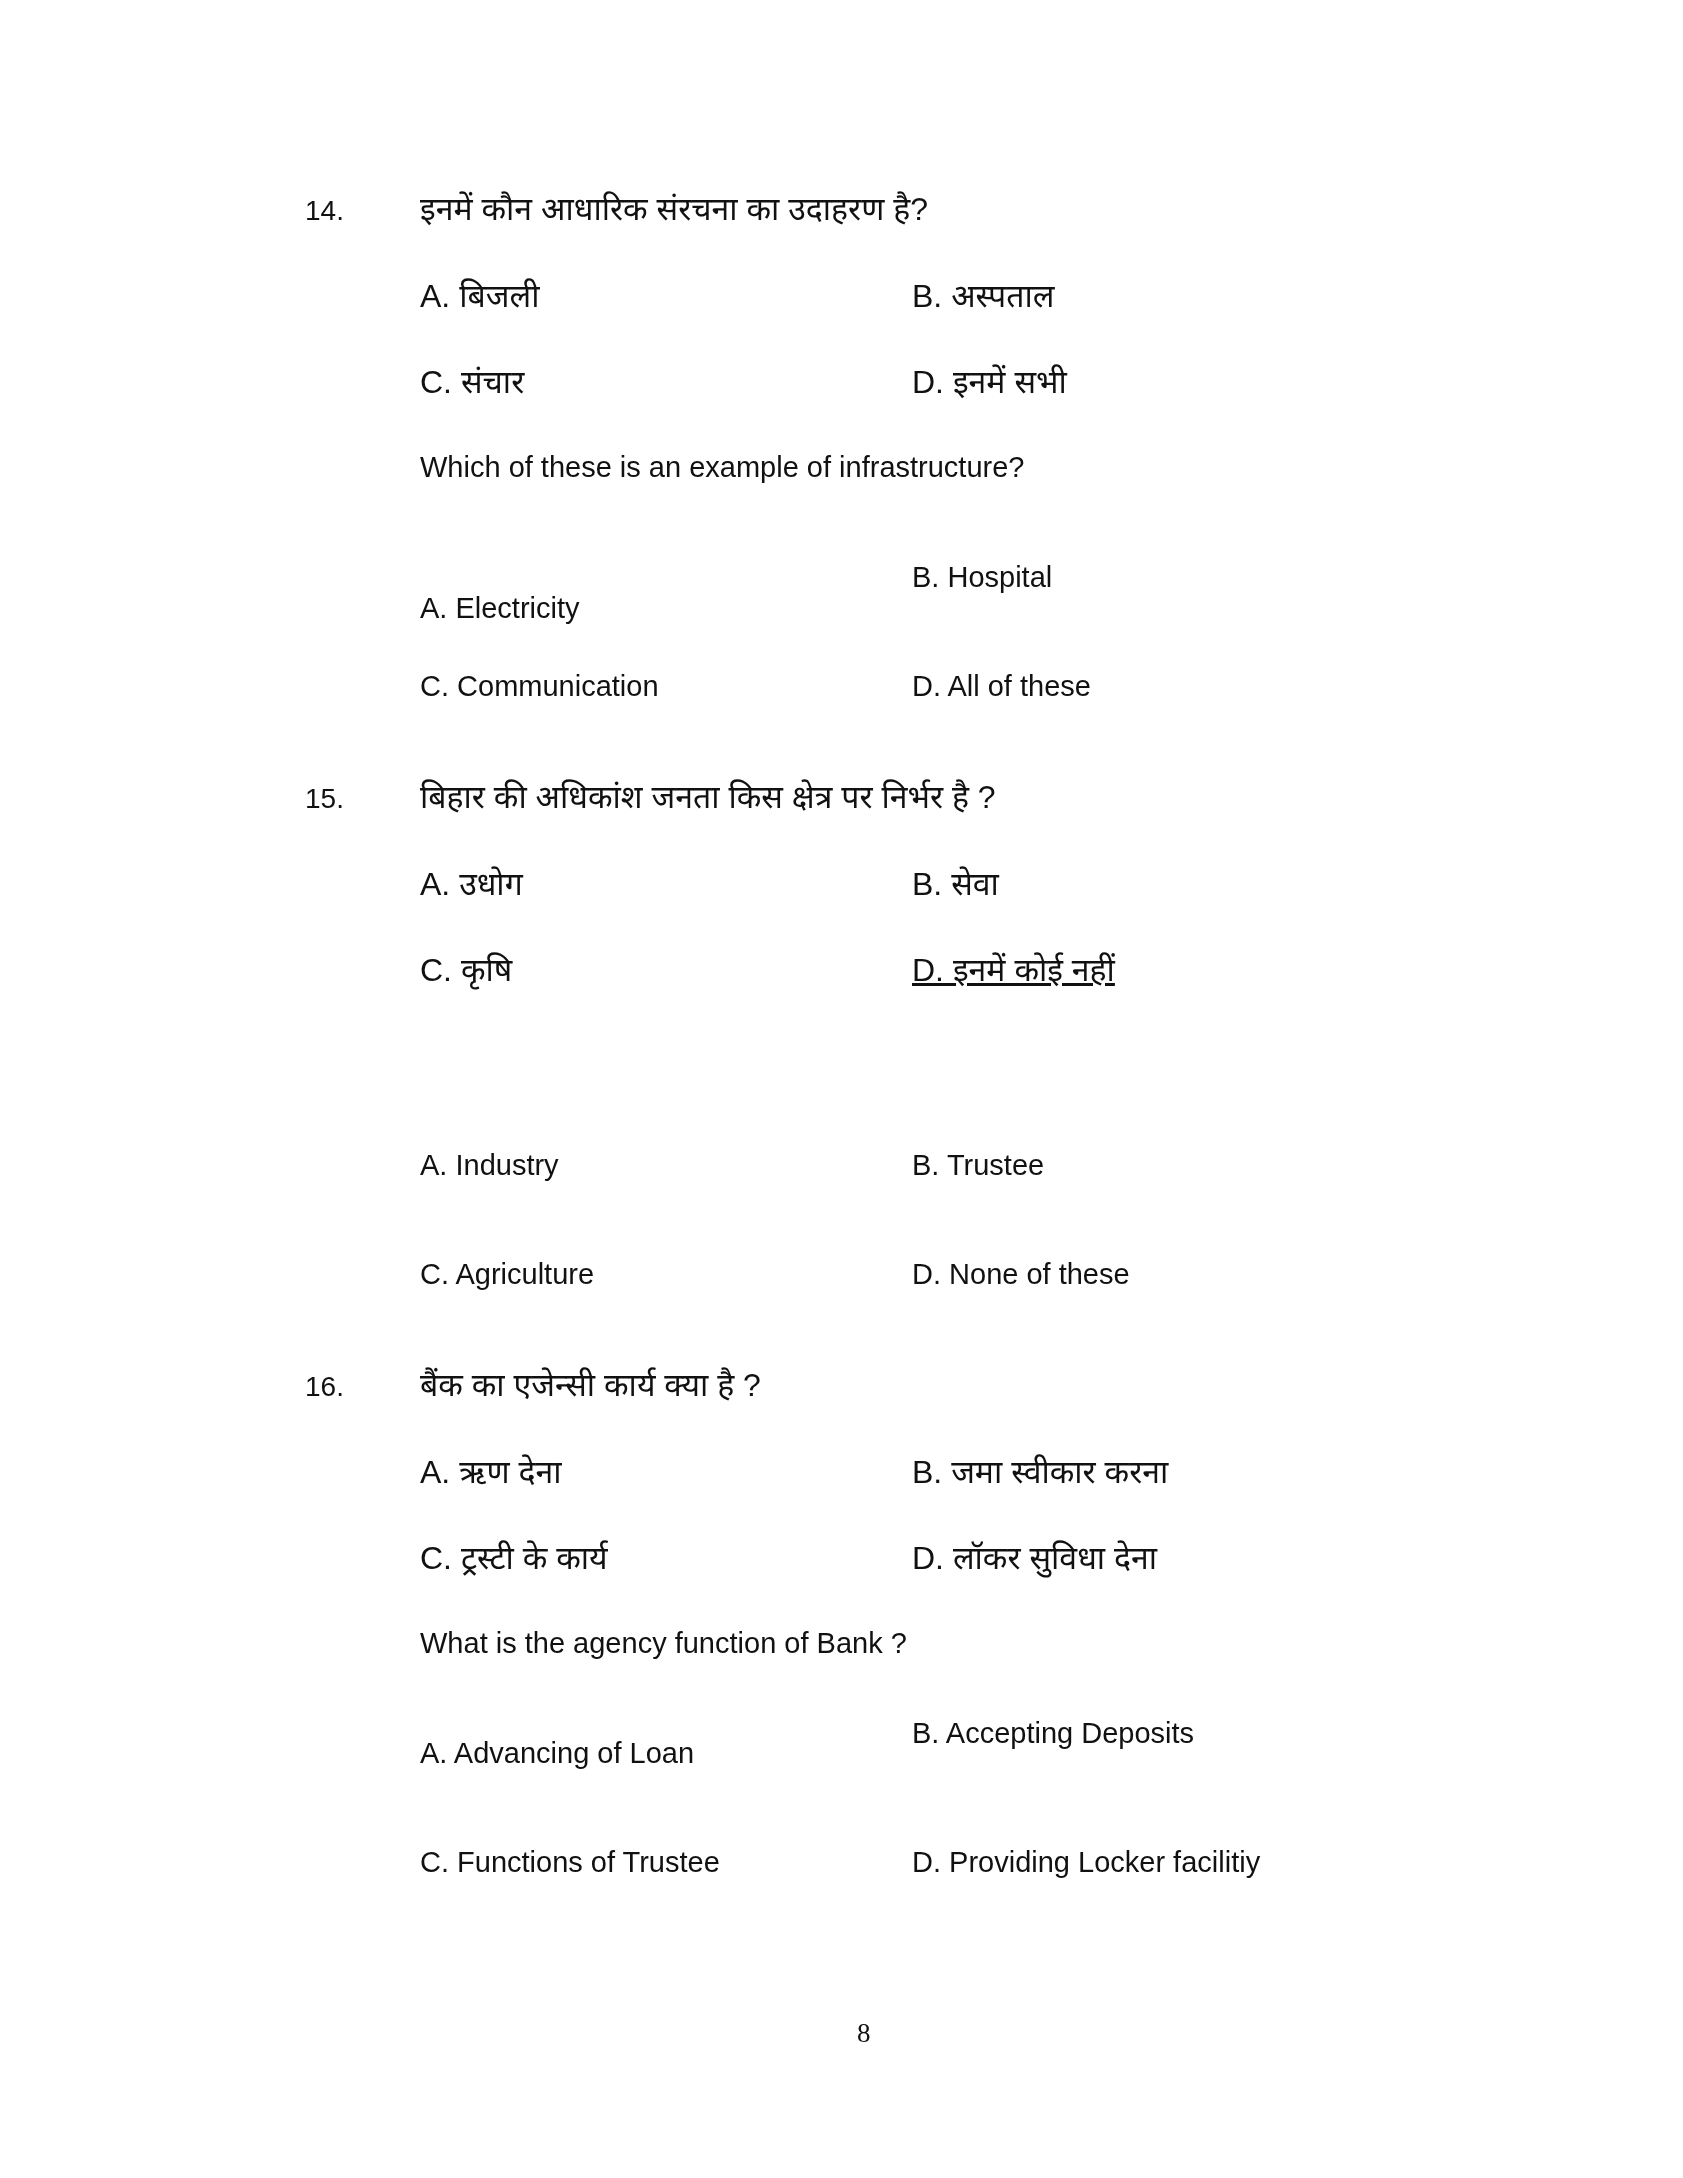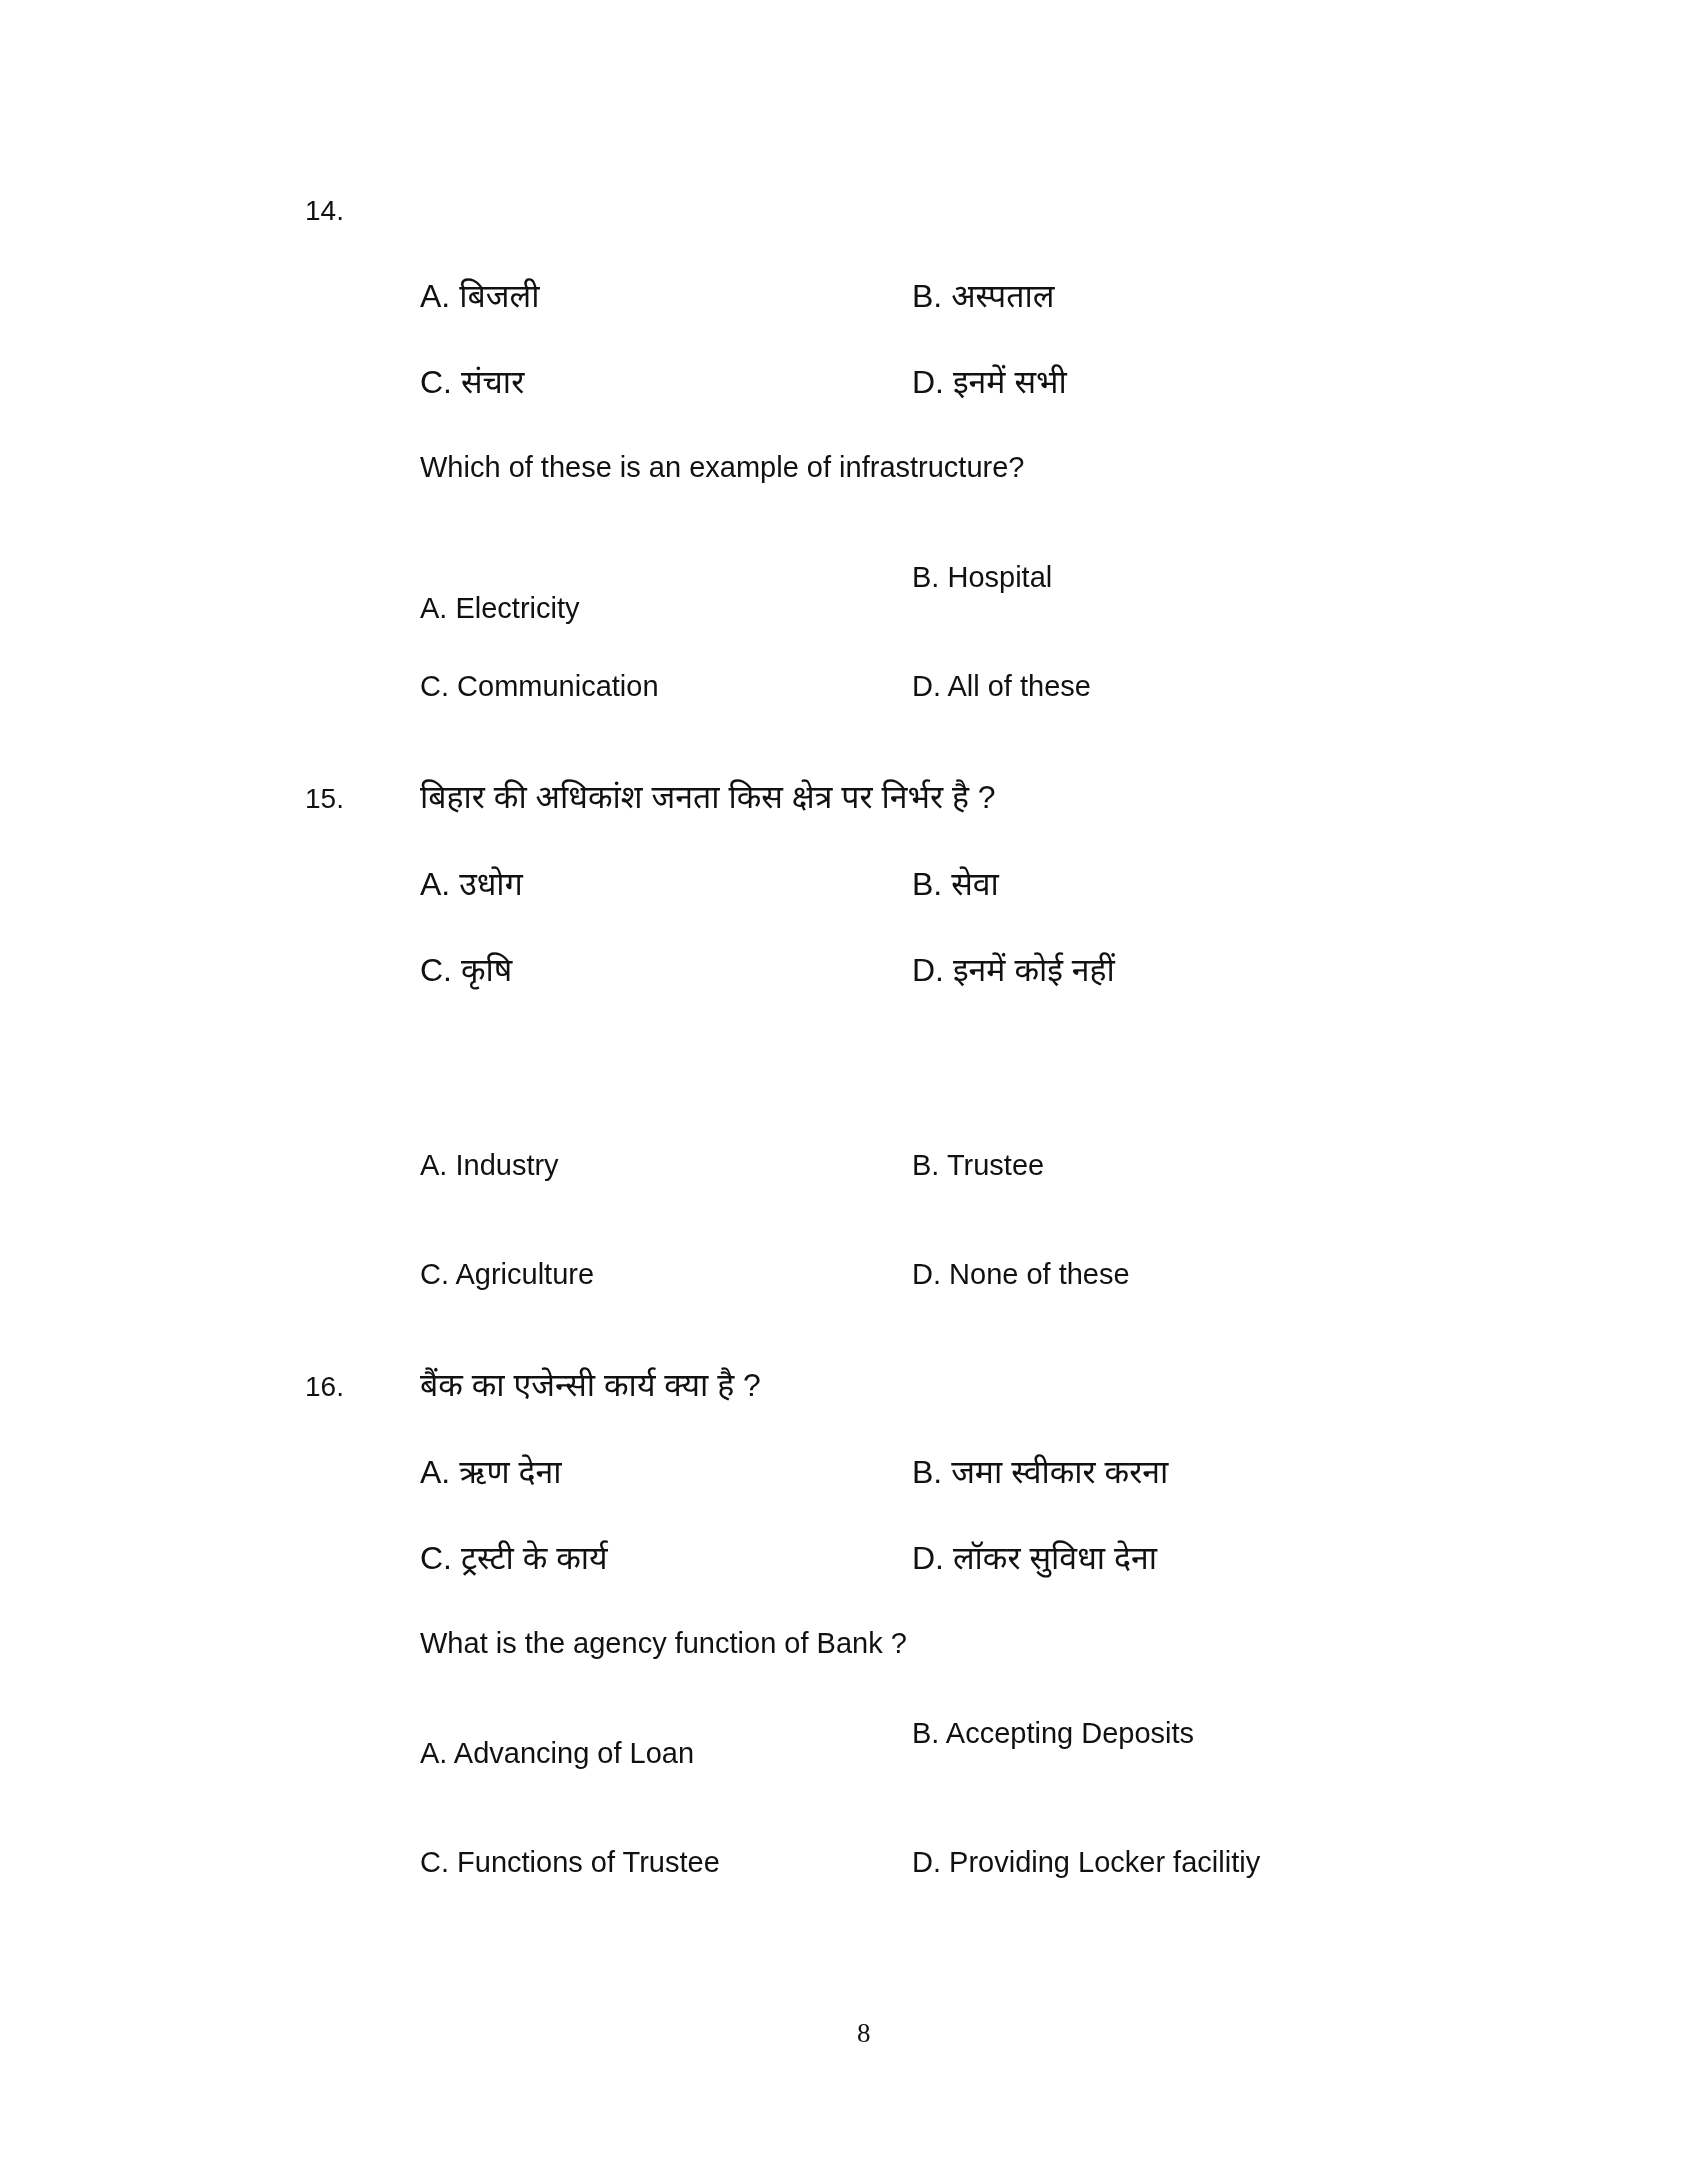--- a/index.html
+++ b/index.html
@@ -15,38 +15,39 @@
   .page-num { position: absolute; left: 857px; top: 2020px; font-family: "Liberation Serif", serif;
               font-size: 27px; line-height: 1; color: #111111; }
 </style>
 </head>
 <body>
 
 <div class="page">
 
   <div class="q-block" style="top:193px;">
     <div class="qnum" style="top:4px;">14.</div>
+    <div class="line hi col-a" style="top:0px;">इनमें कौन आधारिक संरचना का उदाहरण है?</div>
     <div class="line hi col-a" style="top:87px;">A. बिजली</div>
     <div class="line hi col-b" style="top:87px;">B. अस्पताल</div>
     <div class="line hi col-a" style="top:173px;">C. संचार</div>
     <div class="line hi col-b" style="top:173px;">D. इनमें सभी</div>
     <div class="line col-a" style="top:260px;">Which of these is an example of infrastructure?</div>
     <div class="line col-a" style="top:381px;margin-top:20px;">A. Electricity</div>
     <div class="line col-b" style="top:370px;">B. Hospital</div>
     <div class="line col-a" style="top:479px;">C. Communication</div>
     <div class="line col-b" style="top:479px;">D. All of these</div>
   </div>
 
   <div class="q-block" style="top:781px;">
     <div class="qnum" style="top:4px;">15.</div>
     <div class="line hi col-a" style="top:0px;">बिहार की अधिकांश जनता किस क्षेत्र पर निर्भर है ?</div>
     <div class="line hi col-a" style="top:87px;">A. उधोग</div>
     <div class="line hi col-b" style="top:87px;">B. सेवा</div>
     <div class="line hi col-a" style="top:173px;">C. कृषि</div>
-    <div class="line hi col-b" style="top:173px;">D. इनमें कोई नहीं</div>
+    <div class="line hi col-b" style="top:173px;text-decoration:underline;">D. इनमें कोई नहीं</div>
     <div class="line col-a" style="top:370px;">A. Industry</div>
     <div class="line col-b" style="top:370px;">B. Trustee</div>
     <div class="line col-a" style="top:479px;">C. Agriculture</div>
     <div class="line col-b" style="top:479px;">D. None of these</div>
   </div>
 
   <div class="q-block" style="top:1369px;">
     <div class="qnum" style="top:4px;">16.</div>
     <div class="line hi col-a" style="top:0px;">बैंक का एजेन्सी कार्य क्या है ?</div>
     <div class="line hi col-a" style="top:87px;">A. ऋण देना</div>

